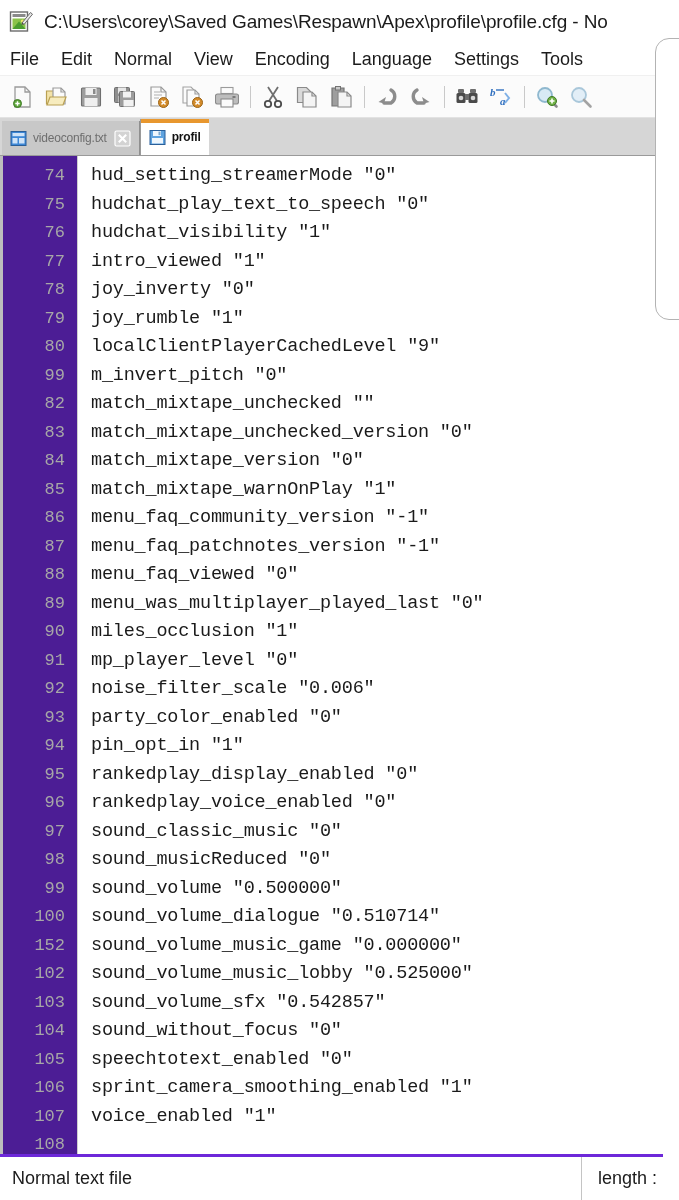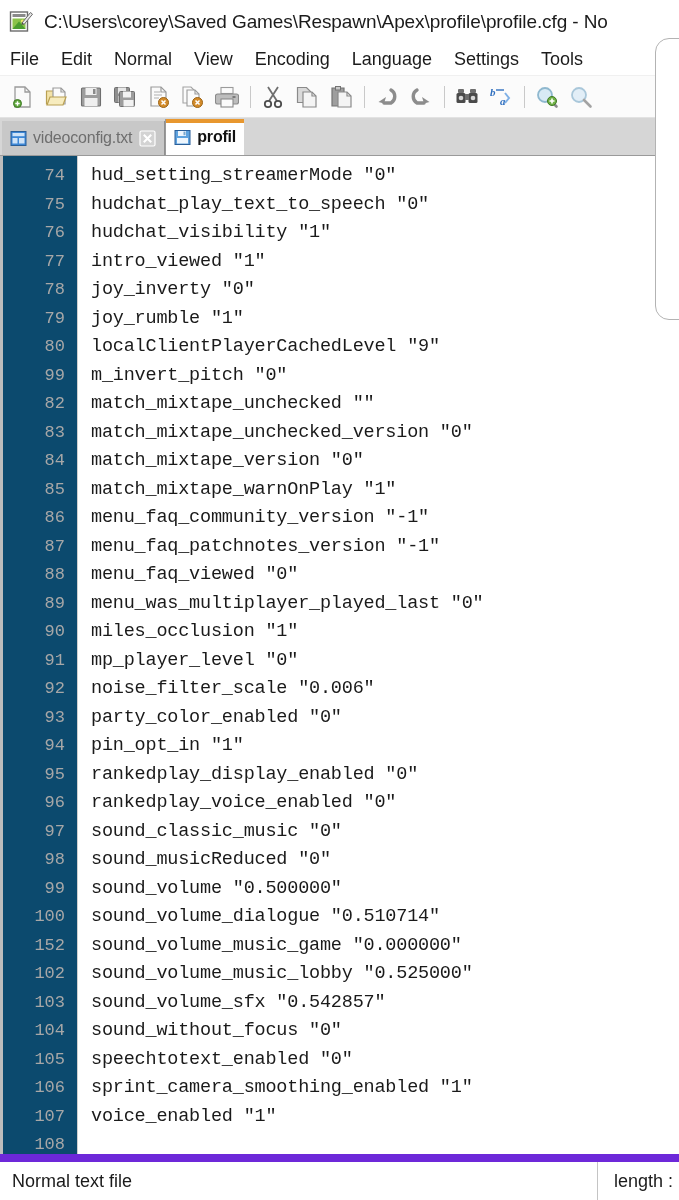--- a/index.html
+++ b/index.html
@@ -129,21 +129,21 @@
     background: #e8972e;
   }
   .tab-icon {
     width: 17px;
     height: 17px;
     flex: 0 0 17px;
     margin-right: 6px;
     position: relative;
   }
   .tab-label {
-    font-size: 16px;
+    font-size: 12px;
     color: #6e6e6e;
     letter-spacing: -0.2px;
   }
   .tab.active .tab-label {
     color: #111111;
     font-weight: bold;
   }
   .tab-close {
     width: 17px;
     height: 17px;
@@ -160,21 +160,21 @@
     right: 0;
     bottom: 46px;
     background: #ffffff;
     display: flex;
     overflow: hidden;
     z-index: 1;
   }
   .gutter {
     width: 78px;
     flex: 0 0 78px;
-    background: #0c4a6e;
+    background: #4c1d95;
     border-right: 1px solid #cfcfcf;
     box-sizing: border-box;
     padding-top: 6px;
   }
   .gutter-edge {
     position: absolute;
     left: 0; top: 0; bottom: 0;
     width: 3px;
     background: #bdbdbd;
   }
@@ -200,24 +200,24 @@
     font-family: "Liberation Mono", "DejaVu Sans Mono", monospace;
     font-size: 18.5px;
     color: #1a1a1a;
     white-space: pre;
     letter-spacing: -0.2px;
   }
 
   
   .statusbar {
     position: absolute;
-    left: 0; right: 0; bottom: 0;
+    left: 0; right: 16px; bottom: 0;
     height: 46px;
     background: #ffffff;
-    border-top: 8px solid #6d28d9;
+    border-top: 3px solid #6d28d9;
     box-sizing: border-box;
     display: flex;
     align-items: center;
     z-index: 3;
   }
   .sb-cell {
     font-size: 18px;
     color: #1b1b1b;
     padding-left: 12px;
     white-space: nowrap;

